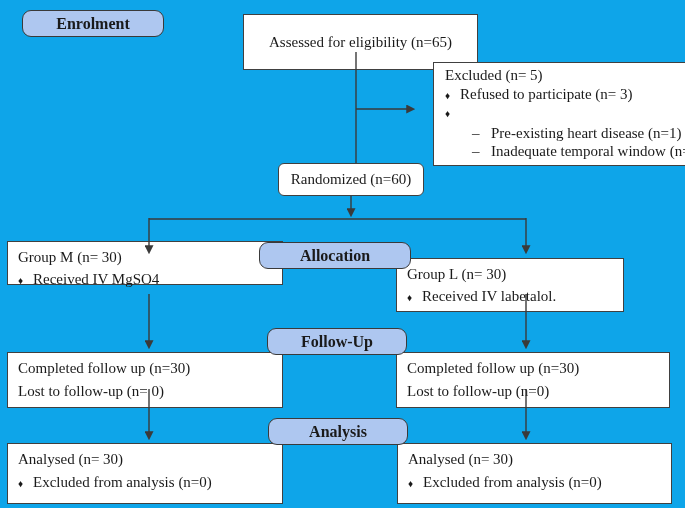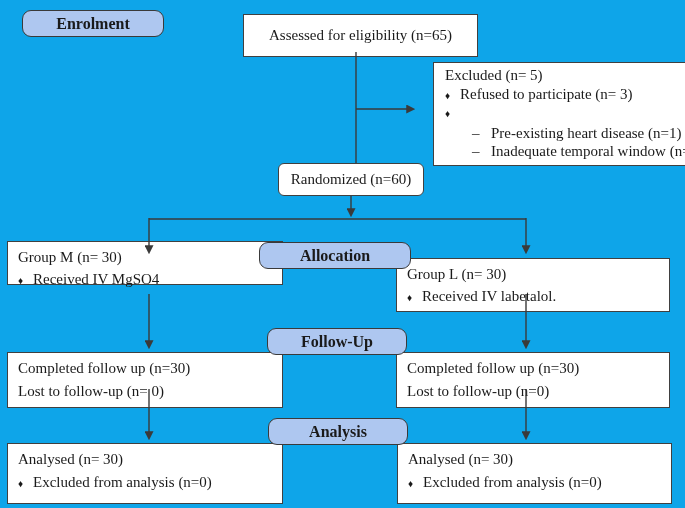--- a/index.html
+++ b/index.html
@@ -75,21 +75,21 @@
   </svg>
 
   <div class="stage" style="left:22px; top:10px; width:142px;">Enrolment</div>
 
   <div class="stage" style="left:259px; top:242px; width:152px;">Allocation</div>
 
   <div class="stage" style="left:267px; top:328px; width:140px;">Follow-Up</div>
 
   <div class="stage" style="left:268px; top:418px; width:140px;">Analysis</div>
 
-  <div class="wbox center" style="left:243px; top:14px; width:235px; height:43px;">
+  <div class="wbox center" style="left:243px; top:14px; width:235px; height:56px;">
     <span>Assessed for eligibility (n=65)</span>
   </div>
 
   <div class="wbox pad" style="left:417px; top:62px; width:261px; height:104px;margin-left:16px;">
     <div class="row xrow">Excluded (n= 5)</div>
     <div class="row xrow brow">
       <span class="dia">♦</span>
       <span>Refused to participate (n= 3)</span>
     </div>
     <div class="row xrow brow">
@@ -110,21 +110,21 @@
   </div>
 
   <div class="wbox pad2" style="left:7px; top:241px; width:276px; height:44px;">
     <div class="row grow">Group M (n= 30)</div>
     <div class="row grow brow">
       <span class="dia">♦</span>
       <span>Received IV MgSO4</span>
     </div>
   </div>
 
-  <div class="wbox pad2" style="left:396px; top:258px; width:274px; height:54px;">
+  <div class="wbox pad2" style="left:396px; top:258px; width:228px; height:54px;">
     <div class="row grow">Group L (n= 30)</div>
     <div class="row grow brow">
       <span class="dia">♦</span>
       <span>Received IV labetalol.</span>
     </div>
   </div>
 
   <div class="wbox pad2" style="left:7px; top:352px; width:276px; height:56px;">
     <div class="row frow">Completed follow up (n=30)</div>
     <div class="row frow">Lost to follow-up (n= 0)</div>

